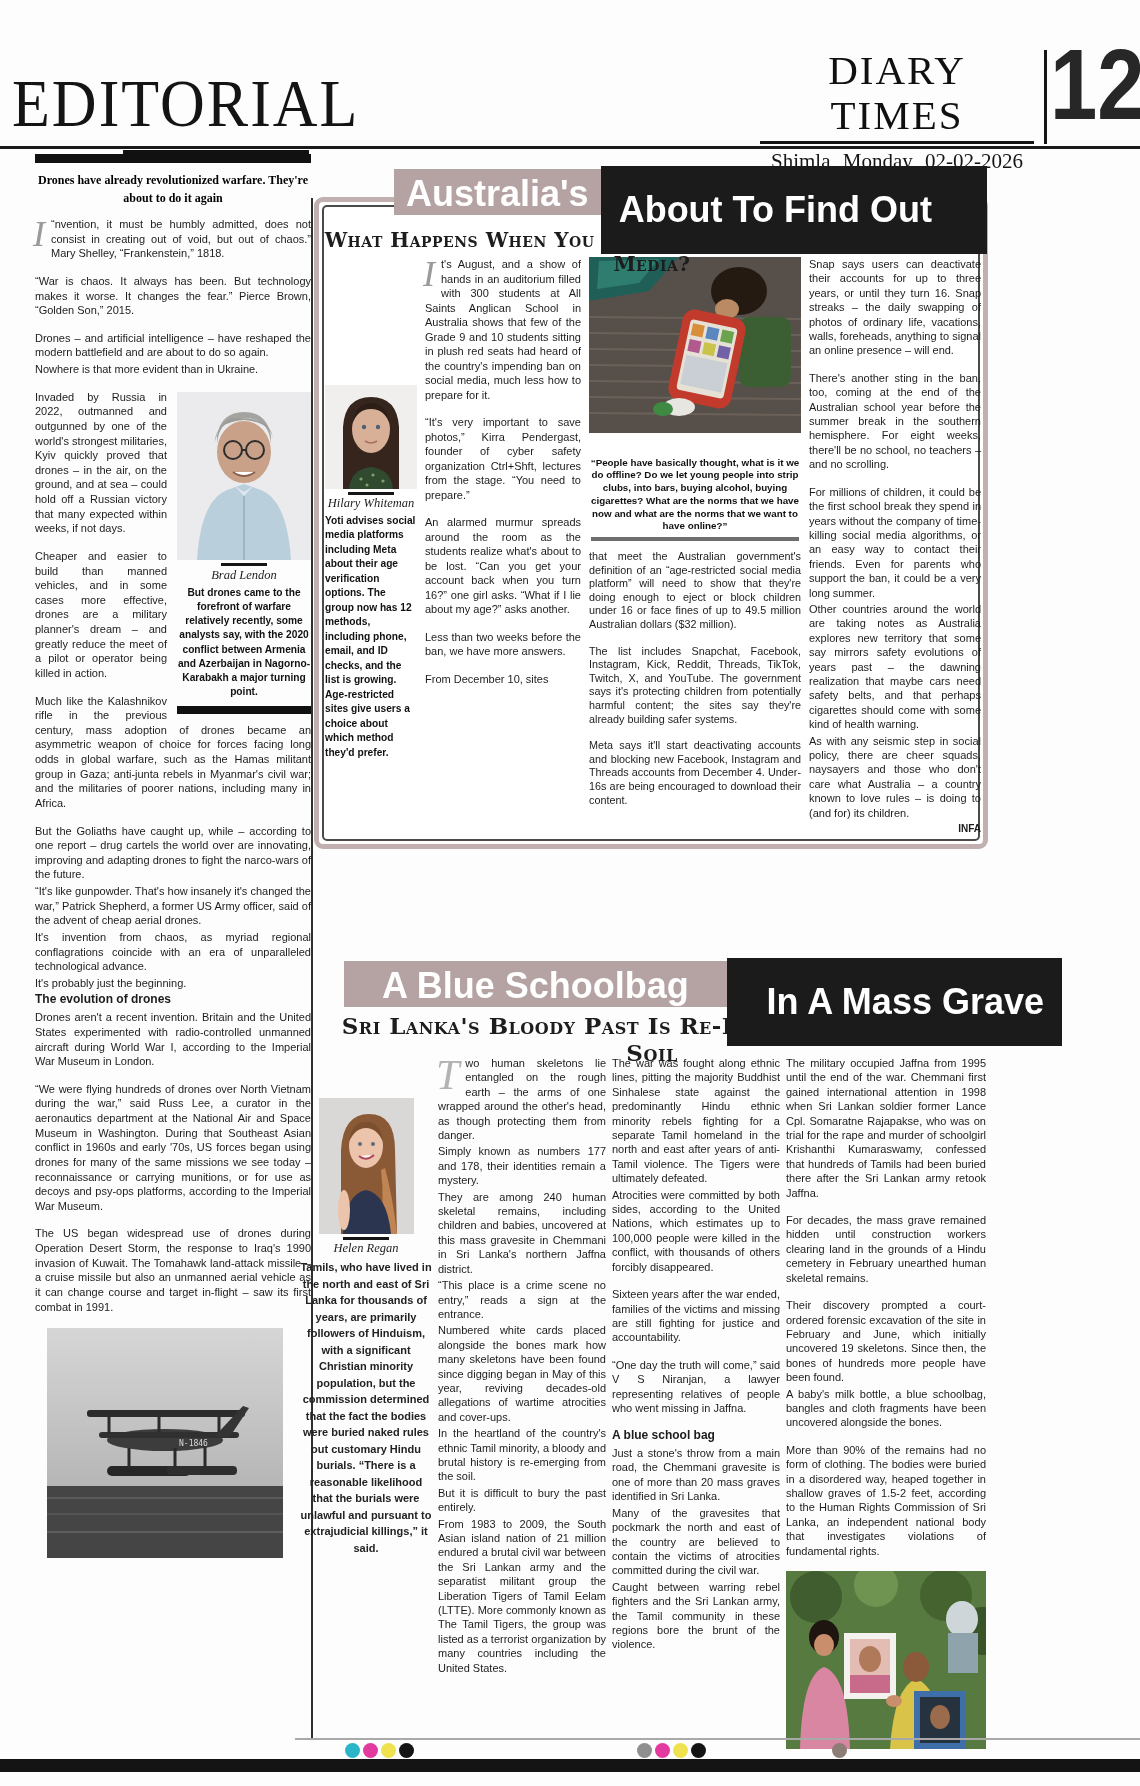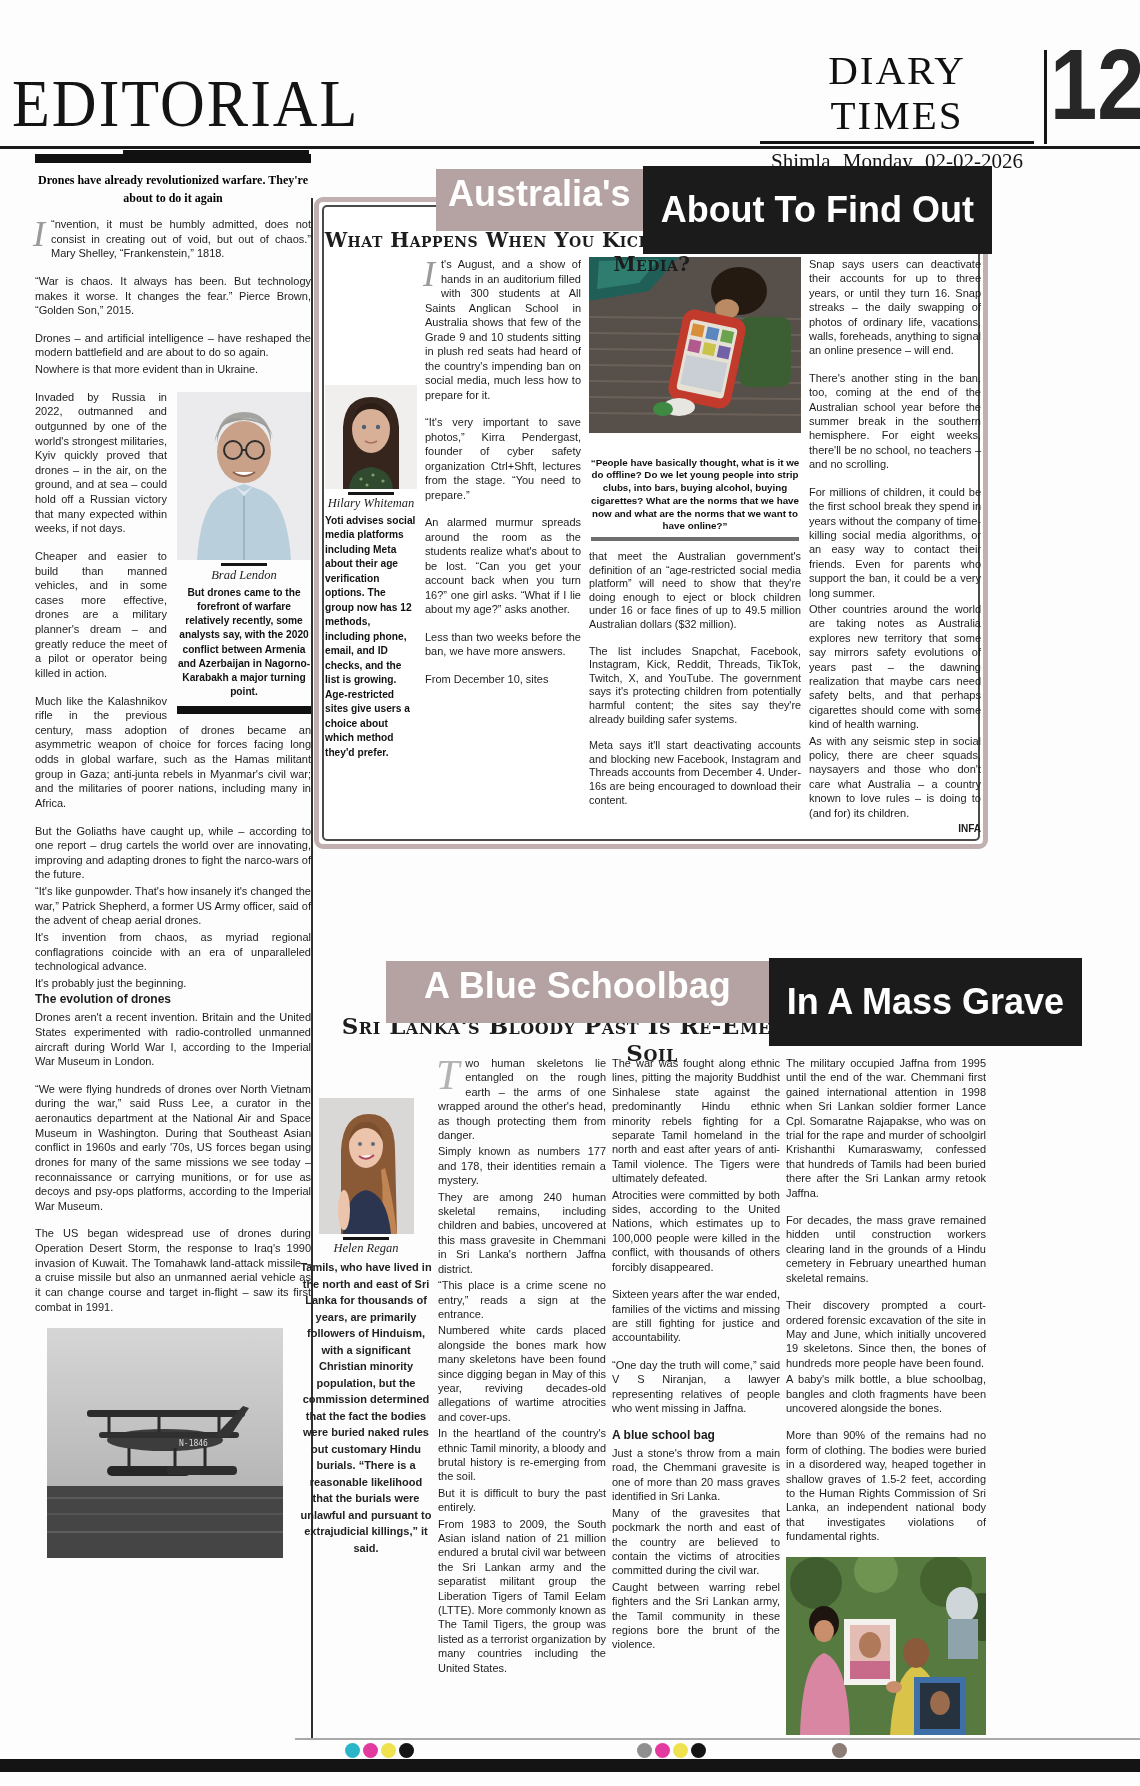--- a/index.html
+++ b/index.html
@@ -34,22 +34,22 @@
   .name-rule{width:46px;height:3px;background:#151515;margin:3px auto 1px;}
   .byline{font-family:"Liberation Serif",serif;font-style:italic;font-size:12.5px;text-align:center;margin:1px 0 3px;}
   .brad-caption{font-weight:bold;font-size:10.2px;line-height:1.38;text-align:center;color:#111;}
   .brad-endbar{height:8px;background:#111;margin-top:7px;}
   .seaplane-wrap{margin:14px 0 0 12px;}
   
   .aus-frame{position:absolute;left:314px;top:197px;width:674px;height:652px;border:5px solid #c2afaf;
         border-radius:9px;box-sizing:border-box;padding:3px;background:#fff;}
   .aus-inner{width:100%;height:100%;border:2px solid #4a4a4a;border-radius:5px;box-sizing:border-box;}
   .headline-bar{position:absolute;display:flex;z-index:5;}
-  .hl-accent{background:#b5a2a2;color:#fff;font-weight:bold;font-size:36px;line-height:50px;height:62px;
-        padding:0 12px;white-space:nowrap;margin-left:42px;}
+  .hl-accent{background:#b5a2a2;color:#fff;font-weight:bold;font-size:36px;line-height:50px;height:46px;
+        padding:0 12px;white-space:nowrap;}
   .hl-main{background:#1b1b1b;color:#fff;font-weight:bold;font-size:36px;line-height:56px;height:56px;
         margin-top:-3px;padding:16px 18px;white-space:nowrap;flex:1;}
   .aus-headline{left:394px;top:169px;width:593px;}
   .sl-headline{left:344px;top:961px;width:718px;text-align:right;}
   .sl-headline .hl-accent{padding:0 38px;}
   .article-sub{position:absolute;text-align:center;font-family:"DejaVu Serif",serif;font-weight:bold;
         font-variant:small-caps;color:#1d1d1d;z-index:4;}
   .aus-sub{left:322px;top:228px;width:660px;font-size:20px;letter-spacing:0.5px;}
   .sl-sub{left:318px;top:1012px;width:668px;font-size:23px;letter-spacing:0.5px;}
   .aus-cols{position:absolute;left:325px;top:257px;width:656px;height:580px;display:flex;gap:8px;z-index:3;}
@@ -294,21 +294,21 @@
       <p>“One day the truth will come,” said V S Niranjan, a lawyer representing relatives of people who went missing in Jaffna.</p>
       <div class="body-subhead">A blue school bag</div>
       <p class="t">Just a stone's throw from a main road, the Chemmani gravesite is one of more than 20 mass graves identified in Sri Lanka.</p>
       <p class="t">Many of the gravesites that pockmark the north and east of the country are believed to contain the victims of atrocities committed during the civil war.</p>
       <p class="t">Caught between warring rebel fighters and the Sri Lankan army, the Tamil community in these regions bore the brunt of the violence.</p>
     </div>
 
     <div class="col sl-c3">
       <p>The military occupied Jaffna from 1995 until the end of the war. Chemmani first gained international attention in 1998 when Sri Lankan soldier former Lance Cpl. Somaratne Rajapakse, who was on trial for the rape and murder of schoolgirl Krishanthi Kumaraswamy, confessed that hundreds of Tamils had been buried there after the Sri Lankan army retook Jaffna.</p>
       <p>For decades, the mass grave remained hidden until construction workers clearing land in the grounds of a Hindu cemetery in February unearthed human skeletal remains.</p>
-      <p class="t">Their discovery prompted a court-ordered forensic excavation of the site in May and June, which initially uncovered 19 skeletons. Since then, the bones of hundreds more people have been found.</p>
+      <p class="t">Their discovery prompted a court-ordered forensic excavation of the site in February and June, which initially uncovered 19 skeletons. Since then, the bones of hundreds more people have been found.</p>
       <p>A baby's milk bottle, a blue schoolbag, bangles and cloth fragments have been uncovered alongside the bones.</p>
       <p>More than 90% of the remains had no form of clothing. The bodies were buried in a disordered way, heaped together in shallow graves of 1.5-2 feet, according to the Human Rights Commission of Sri Lanka, an independent national body that investigates violations of fundamental rights.</p>
       <svg width="200" height="178" viewBox="0 0 200 178" style="margin-top:6px;display:block;">
         <rect width="200" height="178" fill="#567a3f"></rect>
         <circle cx="30" cy="26" r="26" fill="#3f5d2e"></circle>
           <circle cx="90" cy="14" r="22" fill="#6f9350"></circle>
         <circle cx="160" cy="24" r="26" fill="#44632f"></circle>
           <circle cx="196" cy="60" r="24" fill="#3a5429"></circle>
         <ellipse cx="176" cy="48" rx="16" ry="18" fill="#cfd6d9"></ellipse>
         <rect x="162" y="62" width="30" height="40" fill="#8fa3ad"></rect>

